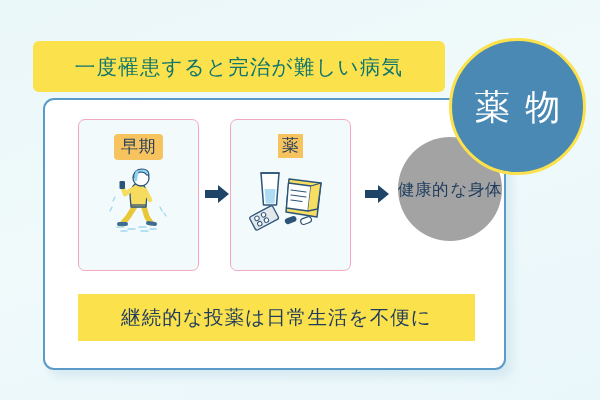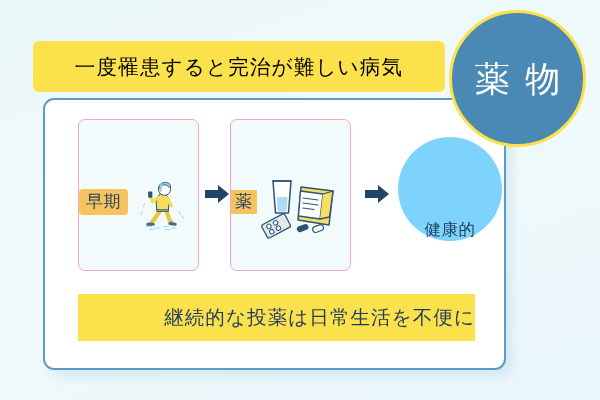--- a/index.html
+++ b/index.html
@@ -33,21 +33,21 @@
     background: #FBE14C;
     border-radius: 6px;
     display: flex;
     align-items: center;
     justify-content: center;
     box-sizing: border-box;
     padding: 0 14px;
     z-index: 2;
   }
   .top-banner .txt {
-    color: #000000;
+    color: #0f766e;
     font-size: 20.5px;
     letter-spacing: 1.2px;
     white-space: nowrap;
     font-weight: 500;
     font-family: Liberation Serif, serif;
   }
 
   
   .card {
     position: absolute;
@@ -75,21 +75,21 @@
   .step-box {
     position: absolute;
     top: 0;
     width: 121px;
     height: 152px;
     background: #F2FAFC;
     border: 1.6px solid #F2A8BE;
     border-radius: 7px;
     box-sizing: border-box;
     display: flex;
-    flex-direction: row;
+    flex-direction: column;
     align-items: center;
     padding-top: 14px;
   }
   .step-box.b1 { left: 0px; }
   .step-box.b2 { left: 152px; }
 
   .line {
     display: flex;
     align-items: center;
     justify-content: center;
@@ -126,61 +126,60 @@
   .arrow.a2 { left: 286px; }
   .arrow svg { display: block; width: 100%; height: 100%; }
 
   
   .result {
     position: absolute;
     left: 320px;
     top: 18px;
     width: 104px;
     height: 104px;
-    background: #7dd3fc;
+    background: #a3a3a3;
     border-radius: 50%;
     display: flex;
-    flex-direction: column;
-    align-items: center;
-    justify-content: flex-end;
+    align-items: center;
+    justify-content: space-between;
   }
   .result .rline {
     color: #1F3C5E;
     font-size: 16.5px;
     line-height: 24px;
     white-space: nowrap;
     letter-spacing: 0.5px;
   }
 
   
   .bottom-banner {
     position: absolute;
     left: 33px;
     top: 194px;
     width: 397px;
     height: 47px;
     background: #FBE14C;
     display: flex;
     align-items: center;
-    justify-content: flex-end;
+    justify-content: center;
     box-sizing: border-box;
   }
   .bottom-banner .txt {
     color: #1F3C5E;
     font-size: 19.5px;
     letter-spacing: 1.1px;
     white-space: nowrap;
     font-weight: 500;
   }
 
   
   .badge {
     position: absolute;
     left: 449px;
-    top: 10px;
+    top: 38px;
     width: 137px;
     height: 137px;
     border-radius: 50%;
     background: #4A89B4;
     border: 3.5px solid #FBE14C;
     box-sizing: border-box;
     display: flex;
     flex-direction: column;
     align-items: center;
     justify-content: center;
@@ -304,20 +303,21 @@
       </div>
 
       <div class="arrow a2">
         <svg viewBox="0 0 26 22" xmlns="http://www.w3.org/2000/svg">
           <path d="M1 7 L14 7 L14 2 L25 11 L14 20 L14 15 L1 15 Z" fill="#1F4468"></path>
         </svg>
       </div>
 
       <div class="result">
         <div class="rline">健康的</div>
+        <div class="rline">な身体</div>
       </div>
 
     </div>
 
     <div class="bottom-banner">
       <span class="txt">継続的な投薬は日常生活を不便に</span>
     </div>
 
   </div>
 

